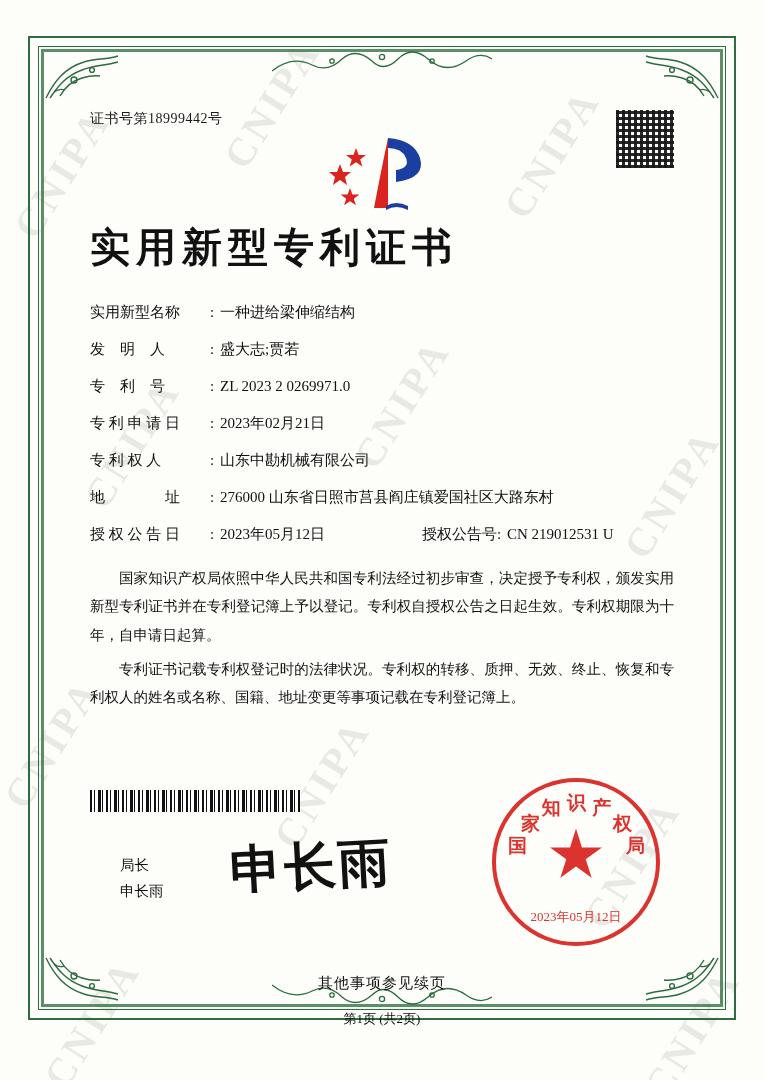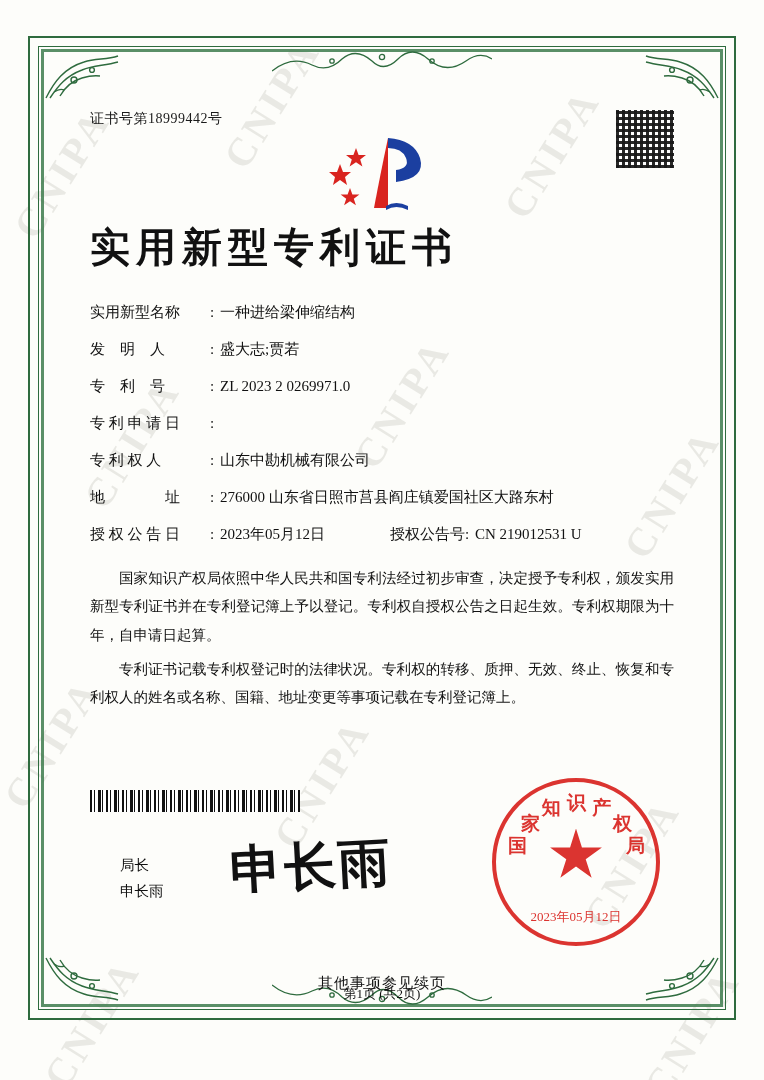--- a/index.html
+++ b/index.html
@@ -155,20 +155,21 @@
     white-space: pre;
   }
   .f-colon { width: 10px; flex: 0 0 10px; }
   .f-value { flex: 1 1 auto; }
 
   .field-row2 {
     display: flex;
     align-items: baseline;
     margin-bottom: 18px;
     font-size: 15px;
+    gap: 32px;
   }
   .field-row2 .half {
     display: flex;
     align-items: baseline;
   }
   .field-row2 .half.first { width: 300px; flex: 0 0 300px; }
   .field-row2 .lbl { white-space: pre; }
 
   .para {
     margin-top: 20px;
@@ -253,21 +254,21 @@
     bottom: 16px;
     transform: translateX(-50%);
     font-size: 13px;
     white-space: nowrap;
     font-family: "Liberation Serif", serif;
   }
 
   .page-num {
     position: absolute;
     left: 0; right: 0;
-    top: 985px;
+    top: 1010px;
     text-align: center;
     font-size: 13px;
     color: #111;
   }
   .footer-note {
     position: absolute;
     left: 0; right: 0;
     top: 974px;
     text-align: center;
     font-size: 15px;
@@ -395,20 +396,21 @@
 
       <div class="field">
         <span class="f-label">专　利　号</span>
         <span class="f-colon">:</span>
         <span class="f-value">ZL 2023 2 0269971.0</span>
       </div>
 
       <div class="field">
         <span class="f-label">专 利 申 请 日</span>
         <span class="f-colon">:</span>
+        <span class="f-value">2023年02月21日</span>
       </div>
 
       <div class="field">
         <span class="f-label">专 利 权 人</span>
         <span class="f-colon">:</span>
         <span class="f-value">山东中勘机械有限公司</span>
       </div>
 
       <div class="field">
         <span class="f-label">地　　　　址</span>

